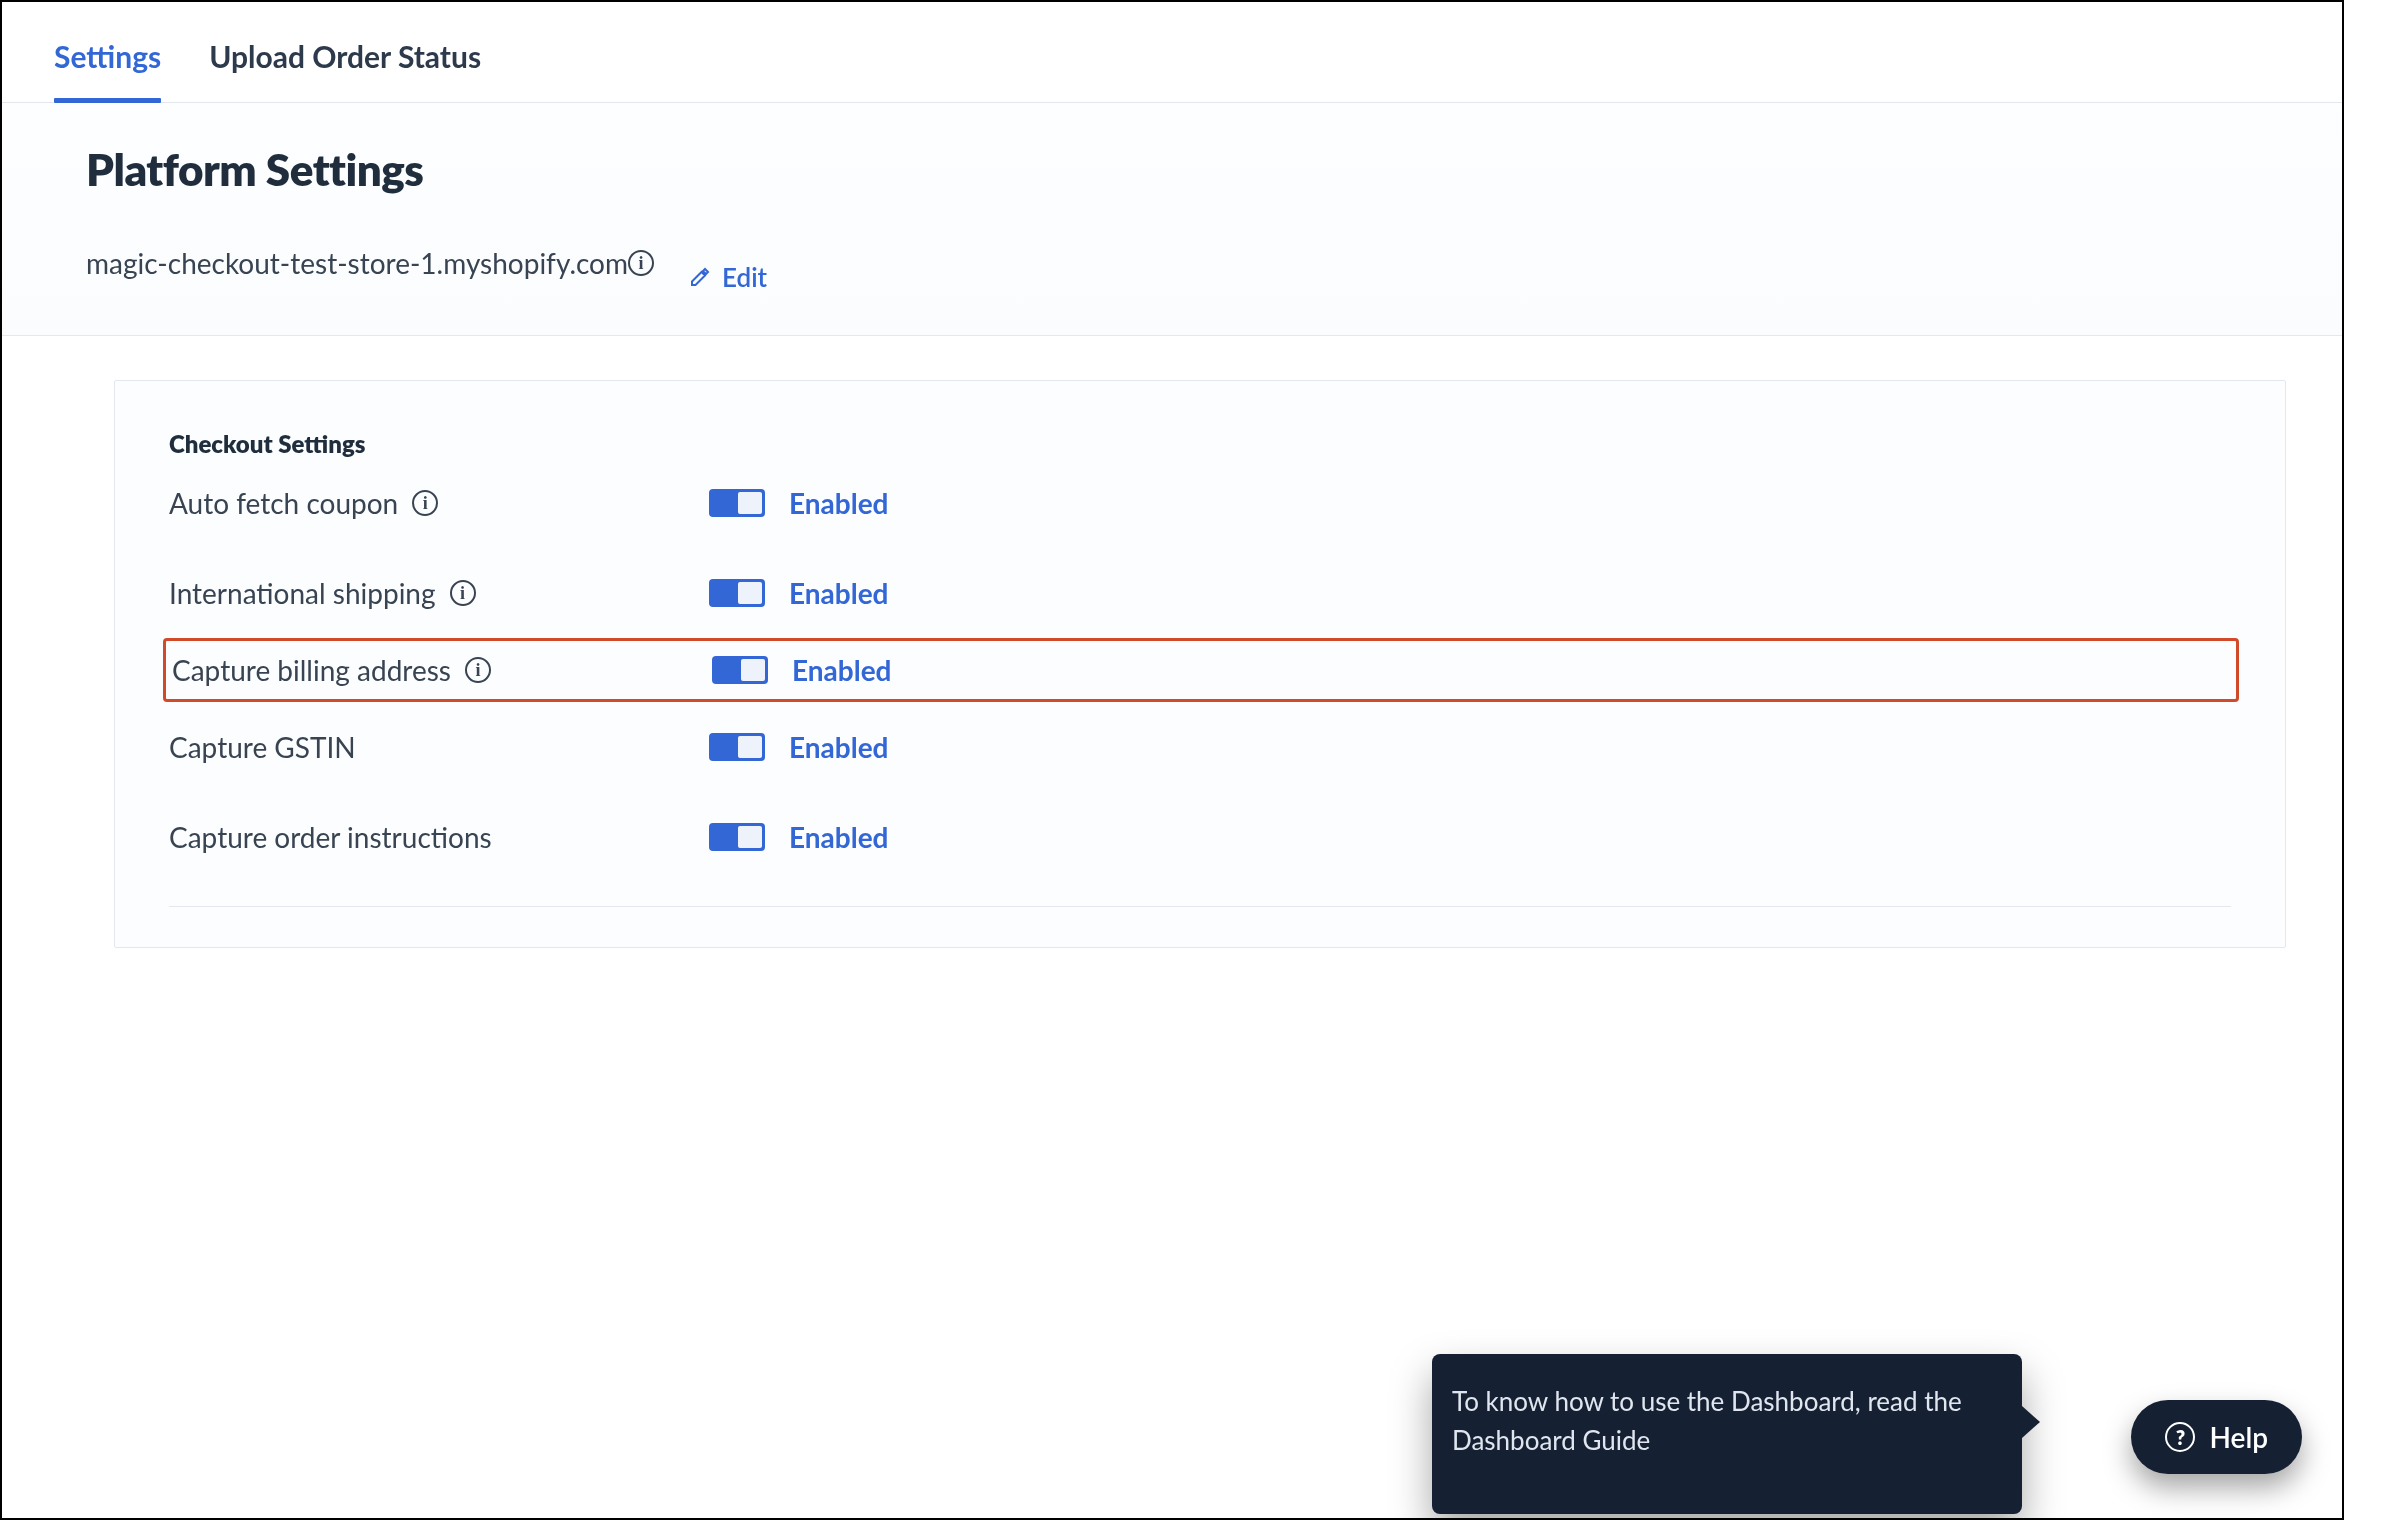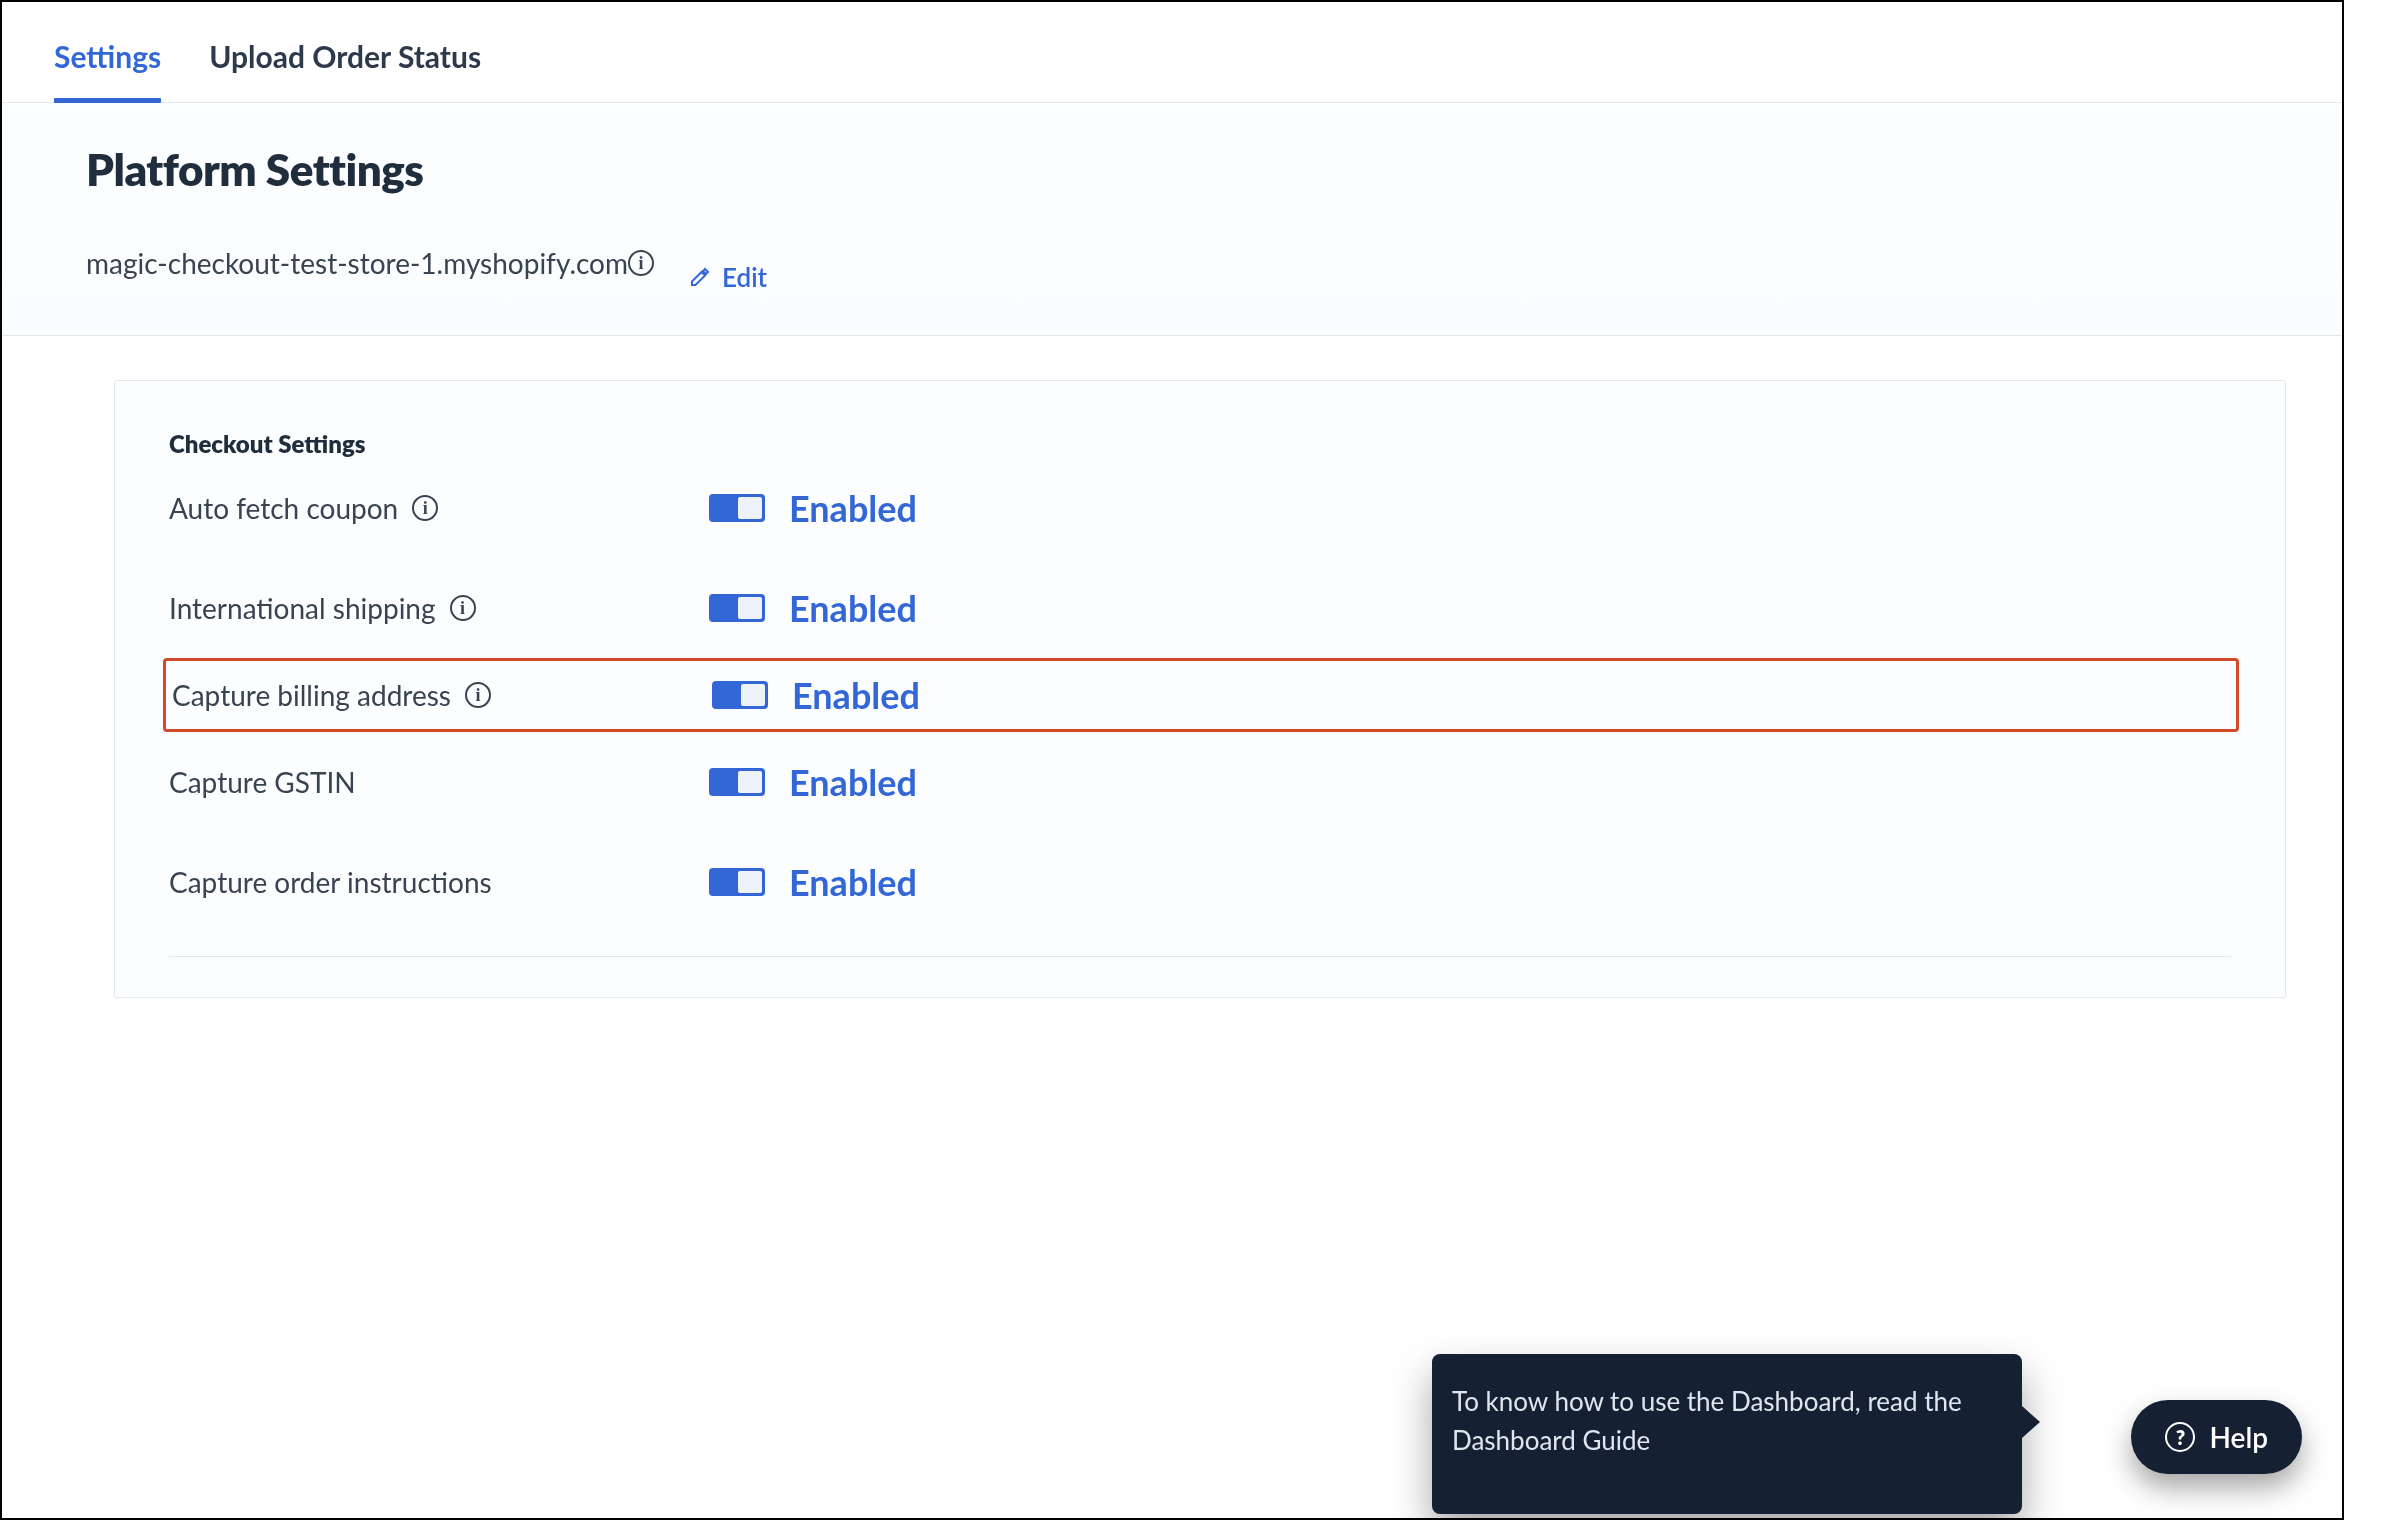--- a/index.html
+++ b/index.html
@@ -158,21 +158,21 @@
   }
   .toggle::after {
     content: "";
     position: absolute;
     right: 3px; top: 3px;
     width: 24px; height: 22px;
     background: #eef2fa;
     border-radius: 2px;
   }
   .toggle-state {
-    font-size: 36px;
+    font-size: 28px;
     font-weight: 700;
     color: #3367d6;
     text-align: center;
   }
   .settings-divider {
     height: 1px;
     background: #e4e8ee;
     margin-top: 24px;
   }
   .highlight-row {

